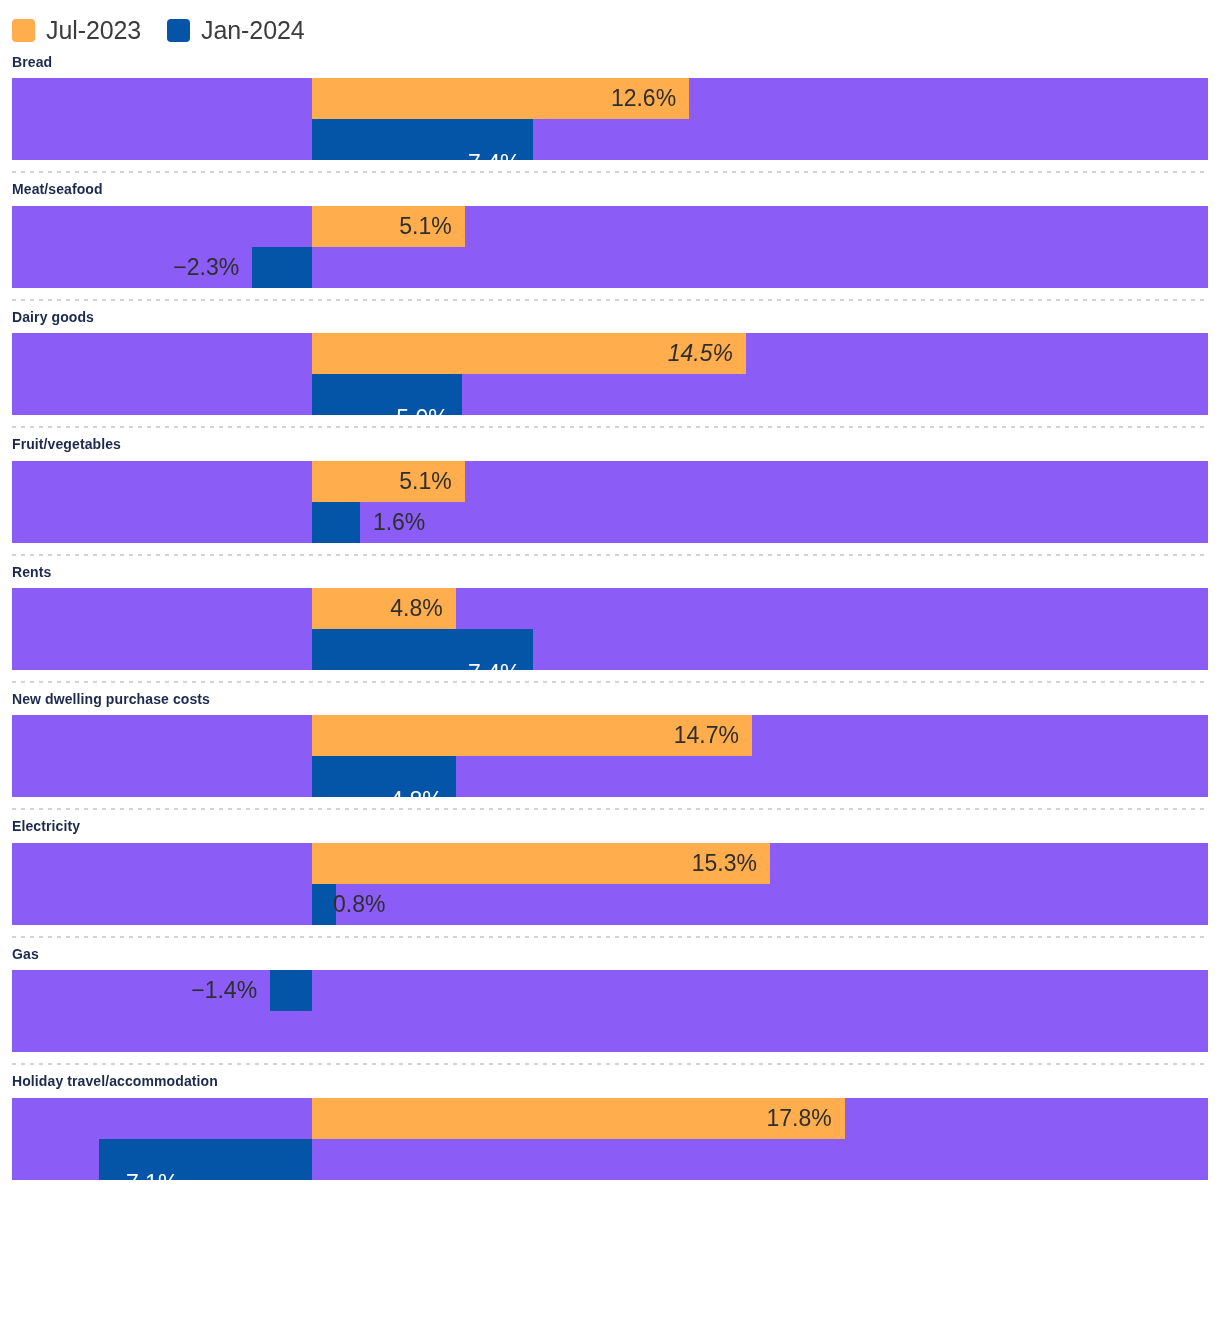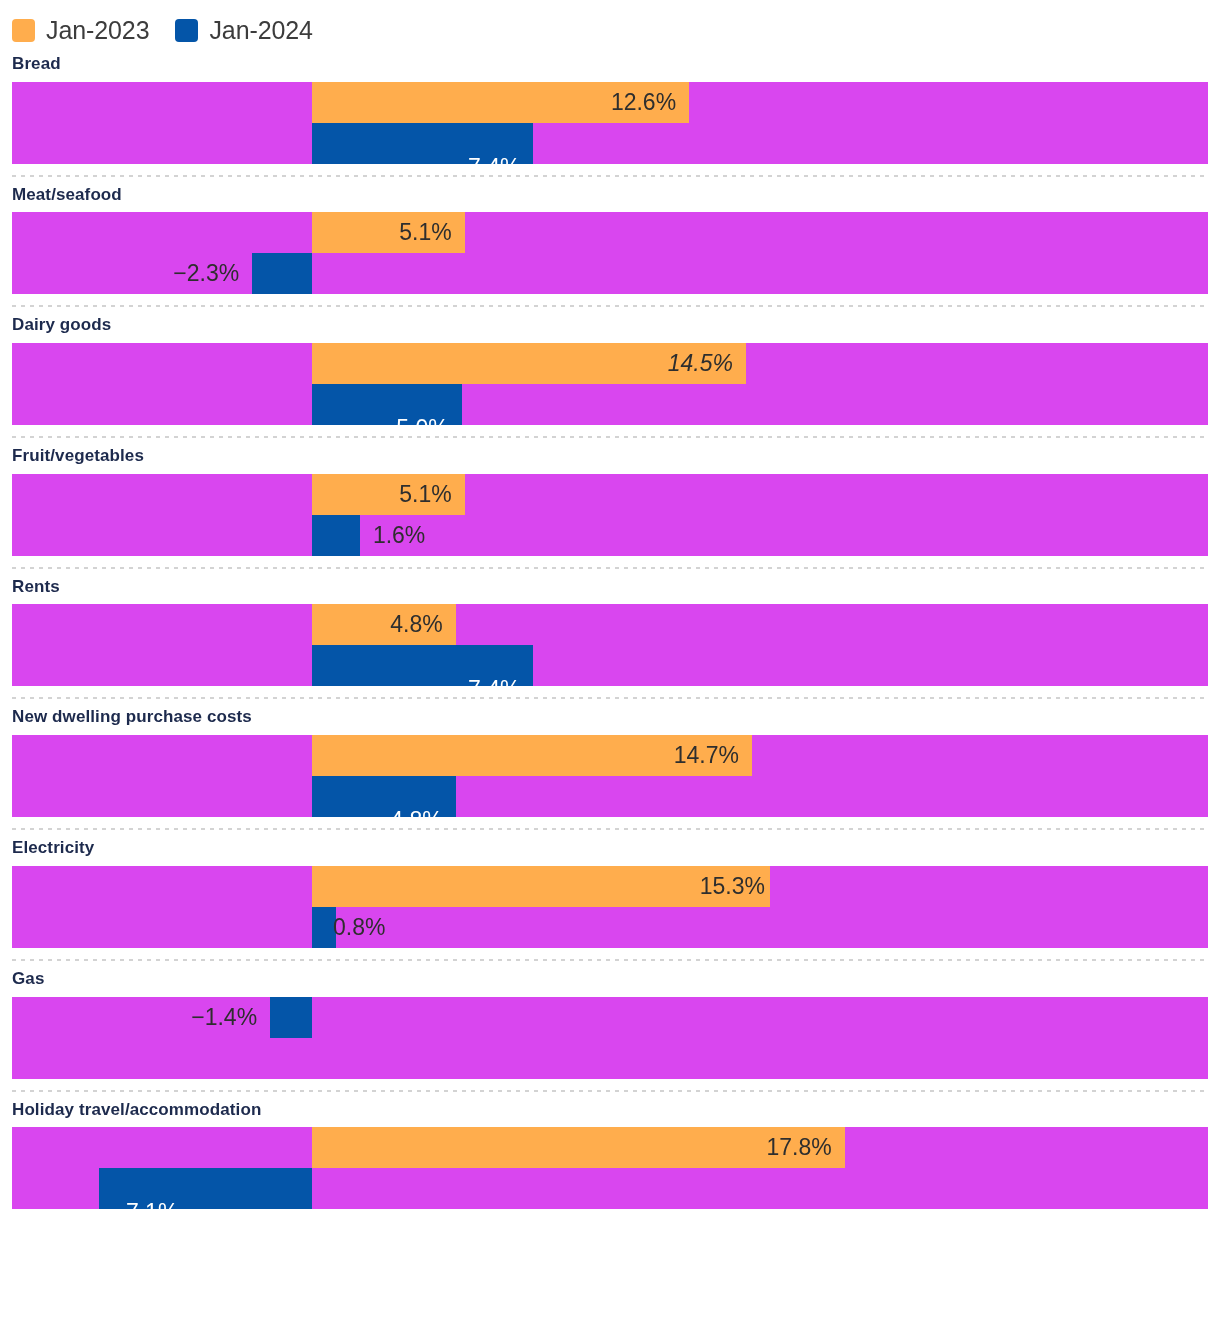--- a/index.html
+++ b/index.html
@@ -51,31 +51,31 @@
   }
 
   
   .groups {
     position: relative;
   }
   .group {
     position: relative;
   }
   .group-label {
-    font-size: 17px;
+    font-size: 14px;
     font-weight: bold;
     color: #1d2a4d;
     padding: 9px 0 8px 12px;
     line-height: 1.1;
     letter-spacing: 0.1px;
   }
   .band {
     position: relative;
     margin: 0 12px;
-    background: #d946ef;
+    background: #8b5cf6;
     height: 82px;
   }
   .bar-row {
     position: relative;
     height: 41px;
   }
   .bar {
     position: absolute;
     top: 0;
     height: 100%;
@@ -116,21 +116,21 @@
   .group:last-child .divider { display: none; }
 </style>
 </head>
 <body>
 
 <div id="chart-root">
 
   <div class="legend">
     <div class="legend-item">
       <span class="legend-swatch" style="background: rgb(255, 173, 77);"></span>
-      <span class="legend-label">Jan-2023</span>
+      <span class="legend-label">Jul-2023</span>
     </div>
     <div class="legend-item">
       <span class="legend-swatch" style="background: rgb(4, 85, 168);"></span>
       <span class="legend-label">Jan-2024</span>
     </div>
   </div>
 
   <div class="groups" id="groups">
       <div class="group">
         <div class="group-label">Bread</div>
@@ -214,21 +214,21 @@
             <span class="vlabel inside-light" style="left: 300px; width: 130.664px; justify-content: flex-end;">4.8%</span>
           </div>
         </div>
         <div class="divider"></div>
       </div>
       <div class="group">
         <div class="group-label">Electricity</div>
         <div class="band">
           <div class="bar-row">
             <div class="bar c2023 pos" style="left: 300px; width: 457.929px;"></div>
-            <span class="vlabel inside-dark" style="left: 300px; width: 444.929px; justify-content: flex-end; padding-left: 8px;">15.3%</span>
+            <span class="vlabel inside-dark" style="left: 300px; width: 444.929px; justify-content: flex-end;">15.3%</span>
           </div>
           <div class="bar-row">
             <div class="bar c2024 pos" style="left: 300px; width: 23.944px;"></div>
             <span class="vlabel outside" style="left: 321px;">0.8%</span>
           </div>
         </div>
         <div class="divider"></div>
       </div>
       <div class="group">
         <div class="group-label">Gas</div>

